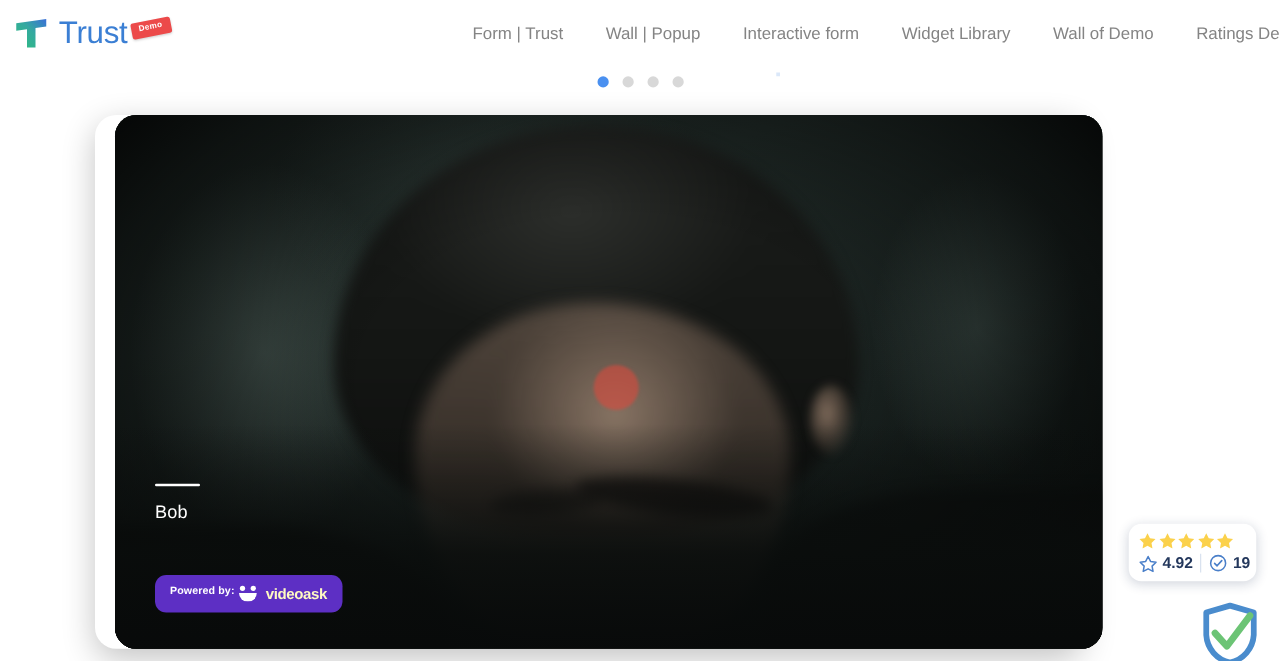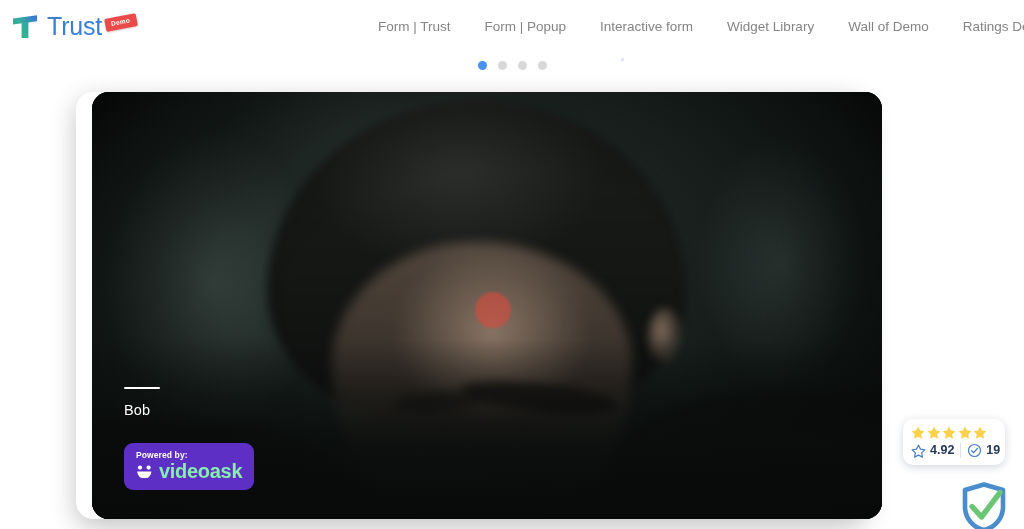--- a/index.html
+++ b/index.html
@@ -275,40 +275,40 @@
 
   
   .powered {
     position: absolute;
     left: 32px;
     bottom: 29px;
     background: #5d2fc4;
     border-radius: 9px;
     padding: 8px 12px 9px 12px;
     display: flex;
-    flex-direction: column;
+    flex-direction: row;
     gap: 2px;
     cursor: pointer;
   }
   .powered-top {
     font-size: 8.5px;
     color: #ffffff;
     font-weight: 700;
     letter-spacing: 0.1px;
     line-height: 1;
   }
   .powered-bottom {
     display: flex;
     align-items: center;
     gap: 6px;
   }
   .va-smiley { display: block; }
   .powered-word {
-    font-size: 20px;
-    color: #86efac;
+    font-size: 12px;
+    color: #fef9c3;
     font-weight: 700;
     letter-spacing: -0.3px;
     line-height: 1;
   }
 
   
   .ratings {
     position: absolute;
     left: 903px;
     top: 419px;
@@ -376,21 +376,21 @@
           </linearGradient>
         </defs>
         <path d="M3 7.5 L27 4.2 L27 10.2 L18.4 11.4 L18.4 27 L11.6 27 L11.6 12.3 L3 13.5 Z" fill="url(#tg)"></path>
       </svg>
       <span class="brand-name">Trust</span>
       <span class="brand-badge">Demo</span>
     </div>
 
     <nav class="nav">
       <a class="nav-link">Form | Trust</a>
-      <a class="nav-link">Form | Popup</a>
+      <a class="nav-link">Wall | Popup</a>
       <a class="nav-link">Interactive form</a>
       <a class="nav-link">Widget Library</a>
       <a class="nav-link">Wall of Demo</a>
       <a class="nav-link">Ratings Demo</a>
     </nav>
   </div>
 
   <div class="dots">
     <span class="dot active"></span>
     <span class="dot"></span>

